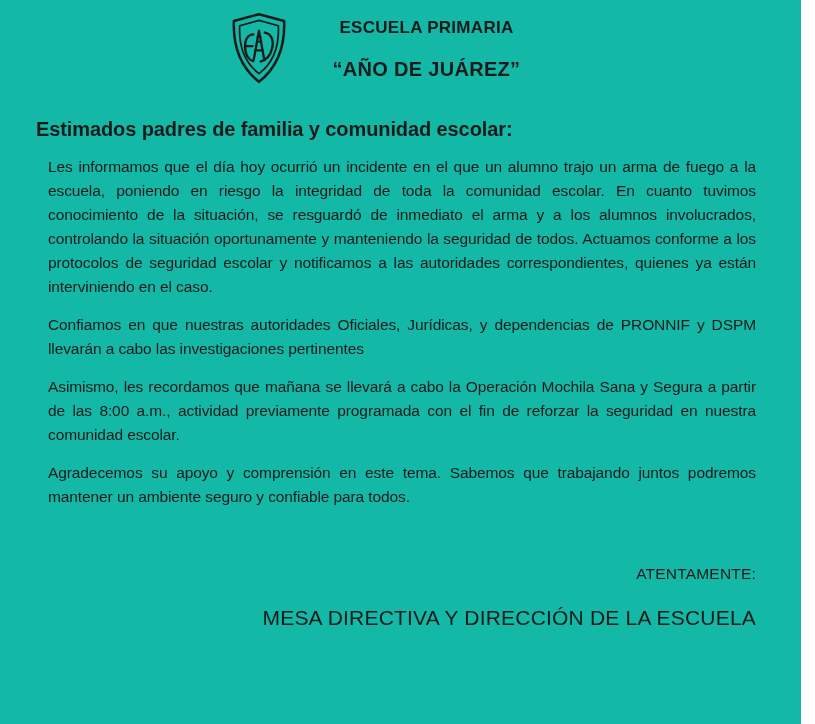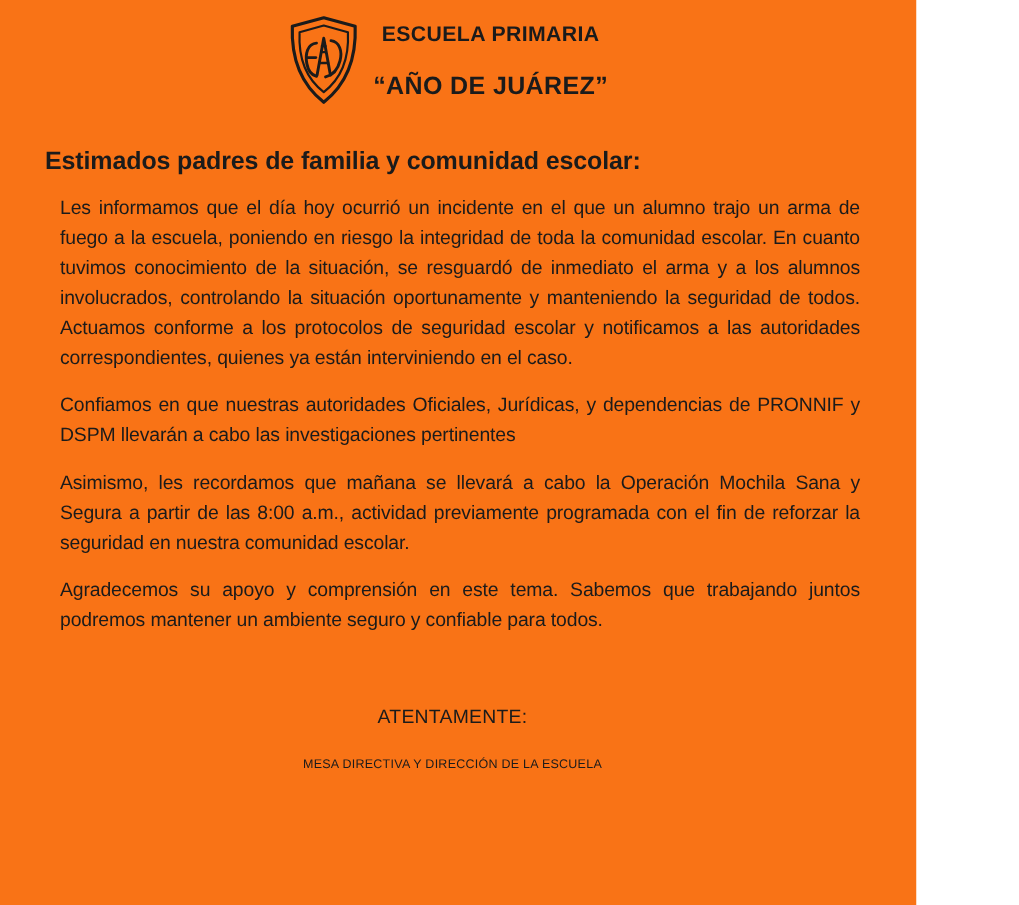--- a/index.html
+++ b/index.html
@@ -4,23 +4,23 @@
 <style>
   html, body { margin: 0; padding: 0; }
   body {
     background: #ffffff;
     font-family: "Liberation Sans", sans-serif;
     color: #1b1b1b;
     -webkit-font-smoothing: antialiased;
   }
   .page {
     position: relative;
-    width: 733px;
+    width: 801px;
     height: 724px;
-    background: #f97316;
+    background: #14b8a6;
     overflow: hidden;
     box-sizing: border-box;
   }
   
   .letterhead {
     position: relative;
     height: 100px;
     padding-top: 10px;
     box-sizing: border-box;
   }
@@ -62,29 +62,29 @@
   .para {
     font-size: 15.5px;
     line-height: 24px;
     text-align: justify;
     letter-spacing: -0.1px;
     margin: 0 0 14px 12px;
   }
   .para .bold-run { font-weight: normal; }
   
   .closing-block {
-    text-align: center;
+    text-align: right;
     margin-top: 56px;
   }
   .closing {
     font-size: 15.5px;
     letter-spacing: 0.2px;
   }
   .signature {
-    font-size: 10px;
+    font-size: 21px;
     letter-spacing: 0.2px;
     margin-top: 23px;
   }
 </style>
 </head>
 <body>
 
 <div class="page">
 
   <div class="letterhead">

